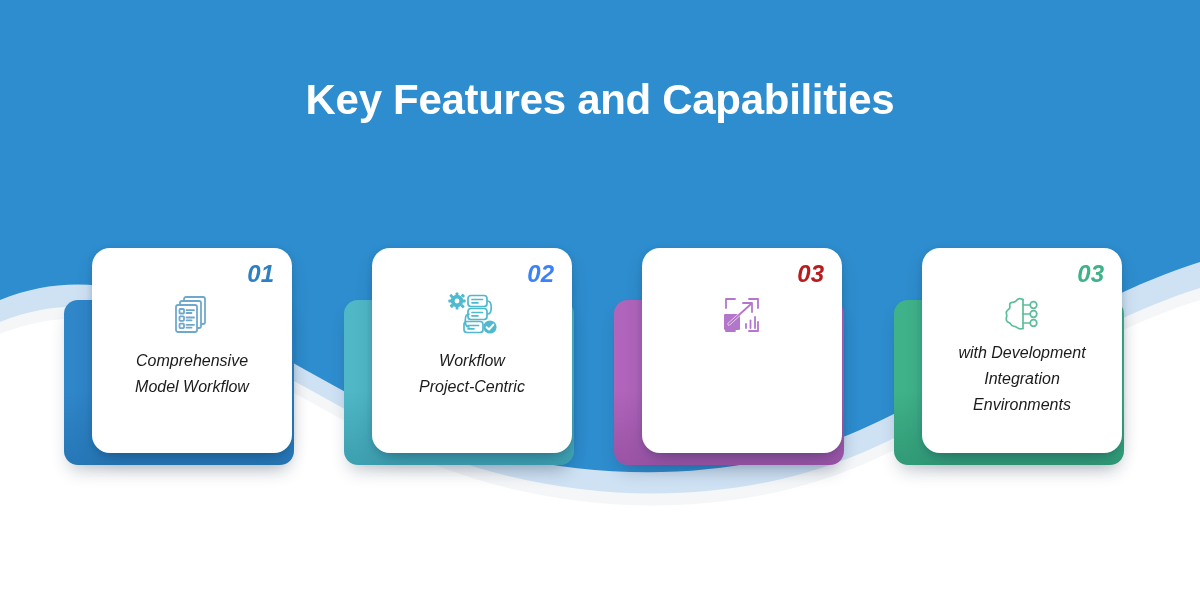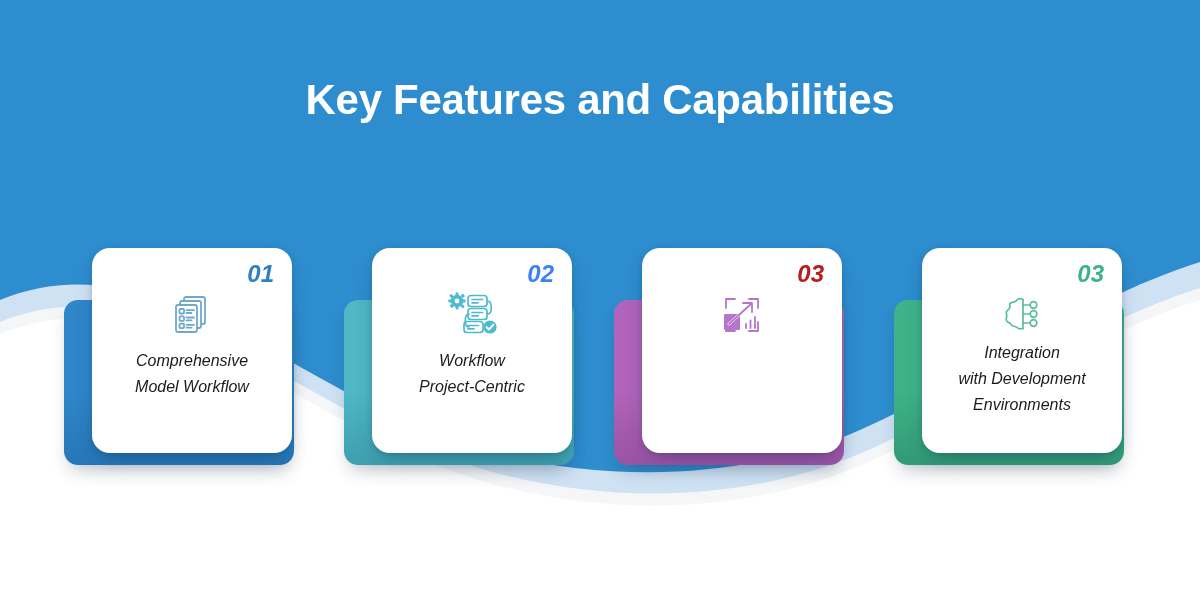--- a/index.html
+++ b/index.html
@@ -269,21 +269,21 @@
             <line x1="24" y1="7.5" x2="24" y2="36.5"></line>
             <path d="M24,13 L31,13"></path>
             <path d="M24,22 L31,22"></path>
             <path d="M24,31 L31,31"></path>
             <circle cx="34.5" cy="13" r="3.3"></circle>
             <circle cx="34.5" cy="22" r="3.3"></circle>
             <circle cx="34.5" cy="31" r="3.3"></circle>
           </svg>
         </div>
         <div class="card-title three-line">
+          <div>with Development</div>
           <div>Integration</div>
-          <div>with Development</div>
           <div>Environments</div>
         </div>
       </div>
     </div>
 
   </div>
 </div>
 
 </body></html>

